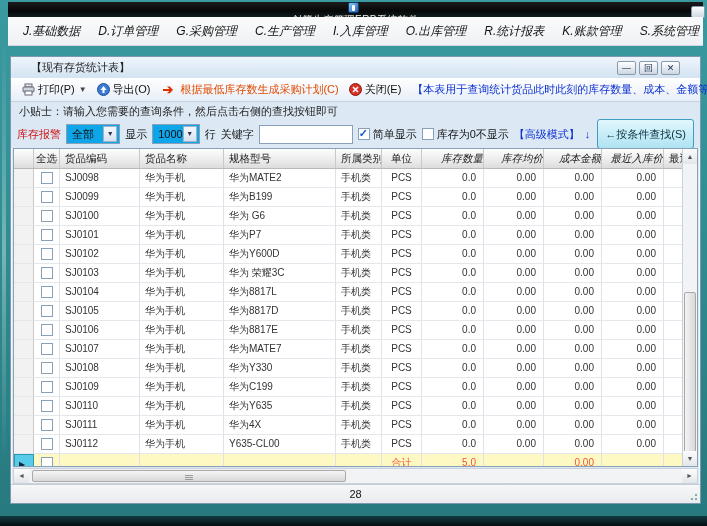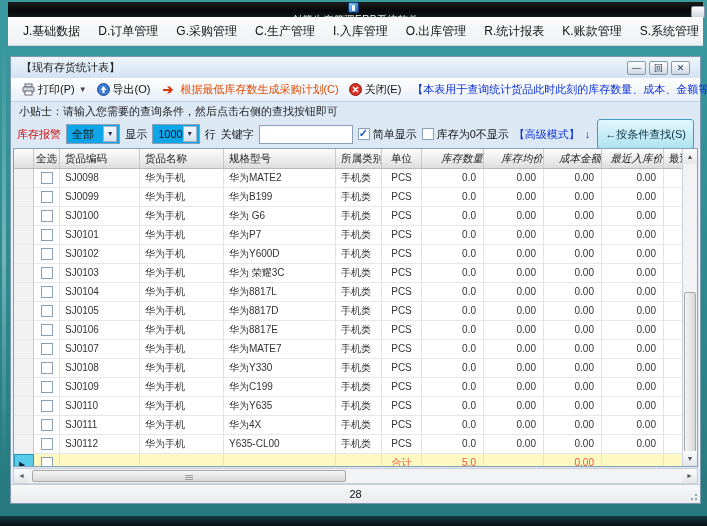--- a/index.html
+++ b/index.html
@@ -30,21 +30,21 @@
   .menubar { position:absolute; left:8px; right:4px; top:17px; height:29px;
     background:linear-gradient(180deg,#fbfbfb,#eef1f4); border-bottom:1px solid #cfd6dd;
     display:flex; align-items:center; padding:0 6px; font-size:12px; color:#111; }
   .menu-item { padding:3px 9px; cursor:default; white-space:nowrap; }
   .menu-arrow { color:#e03400; font-size:13px; font-weight:bold; margin:0 4px 0 2px; }
 
   
   .child { position:absolute; left:10px; right:6px; top:56px; height:448px;
     background:#dce9f5; border:1px solid #7d97ae; box-shadow:inset 0 0 0 1px #f3f8fd;
     display:flex; flex-direction:column; }
-  .caption { height:21px; display:flex; align-items:center; padding:0 10px;
+  .caption { height:21px; display:flex; align-items:center; padding:0 20px;
     font-size:11px; color:#222;
     background:linear-gradient(180deg,#eef5fc,#d3e3f2); }
   .cap-title { flex:1; }
   .cap-btn { width:19px; height:14px; margin-left:3px; border:1px solid #8a9aab; border-radius:2px;
     background:linear-gradient(180deg,#ffffff,#cdd7e2); font-size:9px; line-height:12px;
     text-align:center; color:#223a55; }
 
   
   .toolbar { height:24px; display:flex; align-items:center; gap:4px; padding:0 4px 0 2px;
     background:linear-gradient(180deg,#ffffff,#e7eef7); border-bottom:1px solid #c3d2e2;
@@ -136,21 +136,21 @@
 
 <div class="frame">
 
   <div class="titlebar">
     <span class="app-icon"></span>
     <span class="win-title">创管生产管理ERP系统软件</span>
     <span class="tb-min"></span>
   </div>
 
   <div class="menubar">
-    <span style="display:flex;">
+    <span style="display:flex;font-style:italic;">
         <span class="menu-item">J.基础数据</span>
         <span class="menu-item">D.订单管理</span>
         <span class="menu-item">G.采购管理</span>
         <span class="menu-item">C.生产管理</span>
         <span class="menu-item">I.入库管理</span>
         <span class="menu-item">O.出库管理</span>
         <span class="menu-item">R.统计报表</span>
         <span class="menu-item">K.账款管理</span>
         <span class="menu-item">S.系统管理</span>
       </span>

